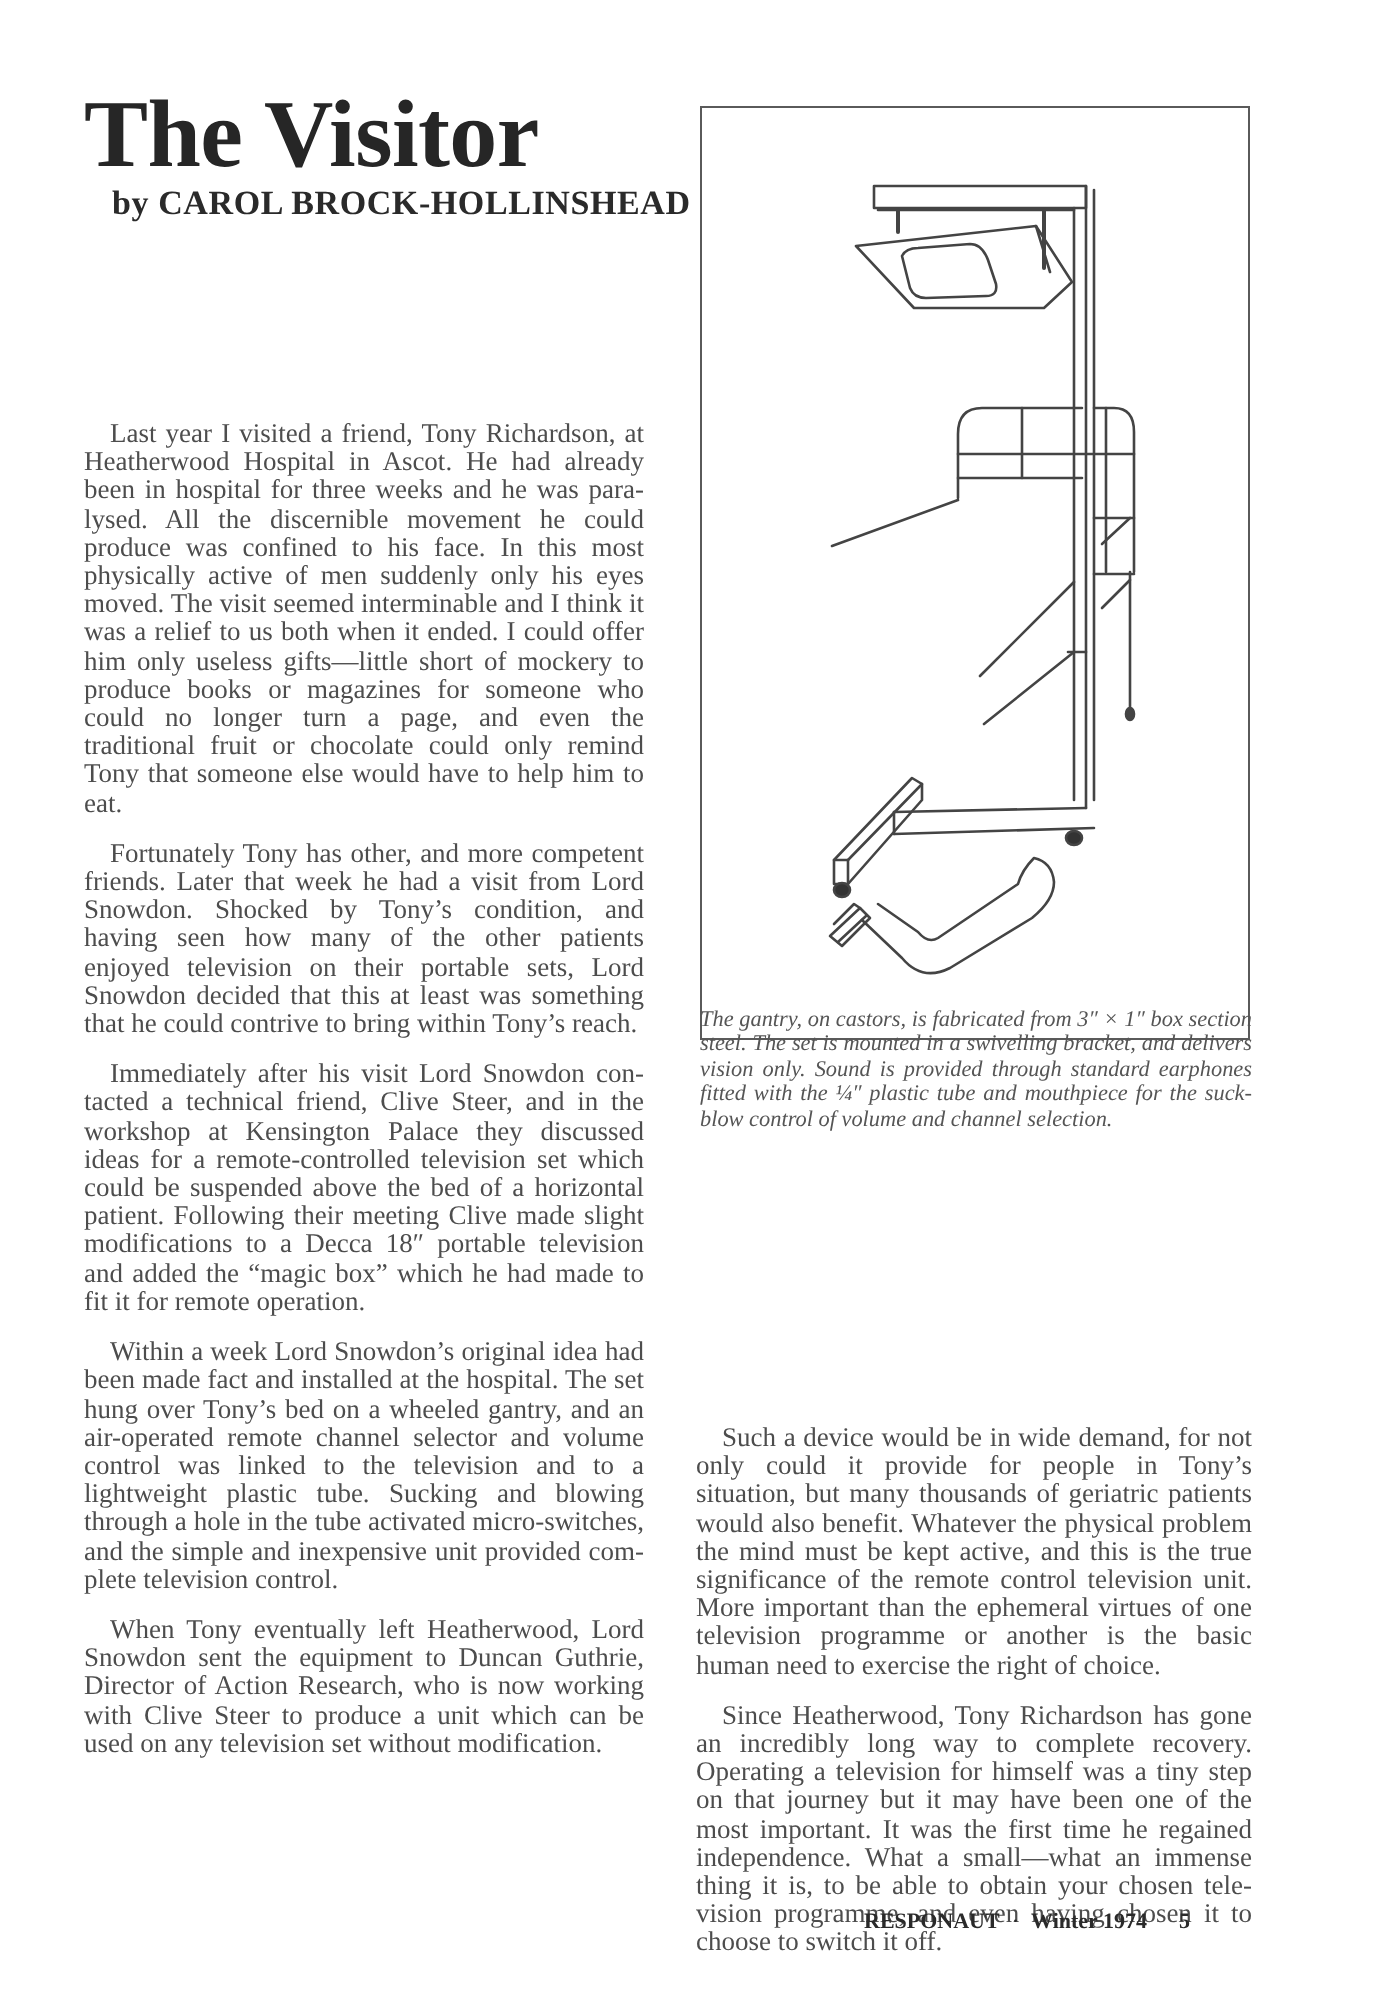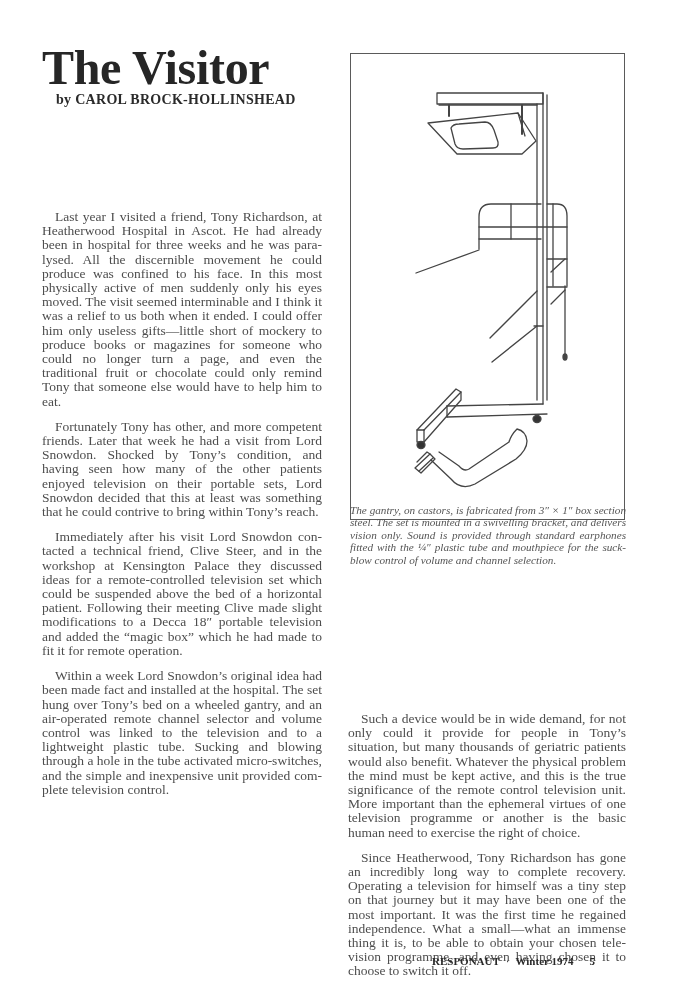--- a/index.html
+++ b/index.html
@@ -7,21 +7,21 @@
     width:690px; height:999px; background:#ffffff; position:relative; overflow:hidden;
     font-family:"Liberation Serif","DejaVu Serif",serif; color:#4a4a4a;
   }
   .title {
     position:absolute; left:42px; top:44px; margin:0;
     font-family:"Liberation Serif",serif; font-weight:bold; font-size:48px;
     color:#262626; letter-spacing:-0.3px; line-height:1;
   }
   .byline {
     position:absolute; left:56px; top:92px; margin:0;
-    font-family:"Liberation Serif",serif; font-weight:bold; font-size:14px;
+    font-family:"Liberation Serif",serif; font-weight:bold; font-size:17px;
     color:#2a2a2a; letter-spacing:0.3px;
   }
   .col-left { position:absolute; left:42px; top:210px; width:280px; }
   .col-right { position:absolute; left:348px; top:668px; width:278px;margin-top:44px; }
   p.body {
     margin:0 0 11px 0; font-size:13.5px; line-height:14.2px;
     text-align:justify; color:#4d4d4d; hyphens:manual;
   }
   p.body.indent { text-indent:13px; }
   .figure {
@@ -47,20 +47,21 @@
 <body>
 
 <h1 class="title">The Visitor</h1>
 <p class="byline">by CAROL BROCK-HOLLINSHEAD</p>
 
 <div class="col-left">
   <p class="body indent">Last year I visited a friend, Tony Richardson, at Heatherwood Hospital in Ascot.  He had already been in hospital for three weeks and he was para­lysed.  All the discernible movement he could produce was confined to his face.  In this most physically active of men suddenly only his eyes moved.  The visit seemed interminable and I think it was a relief to us both when it ended.  I could offer him only useless gifts—little short of mockery to produce books or magazines for someone who could no longer turn a page, and even the traditional fruit or chocolate could only remind Tony that someone else would have to help him to eat.</p>
   <p class="body indent">Fortunately Tony has other, and more competent friends.  Later that week he had a visit from Lord Snowdon.  Shocked by Tony’s condition, and having seen how many of the other patients enjoyed television on their portable sets, Lord Snowdon decided that this at least was something that he could contrive to bring within Tony’s reach.</p>
   <p class="body indent">Immediately after his visit Lord Snowdon con­tacted a technical friend, Clive Steer, and in the workshop at Kensington Palace they discussed ideas for a remote-controlled television set which could be suspended above the bed of a horizontal patient.  Following their meeting Clive made slight modifications to a Decca 18″ portable television and added the “magic box” which he had made to fit it for remote operation.</p>
   <p class="body indent">Within a week Lord Snowdon’s original idea had been made fact and installed at the hospital.  The set hung over Tony’s bed on a wheeled gantry, and an air-operated remote channel selector and volume control was linked to the television and to a lightweight plastic tube.  Sucking and blowing through a hole in the tube activated micro-switches, and the simple and inexpensive unit provided com­plete television control.</p>
+  <p class="body indent">When Tony eventually left Heatherwood, Lord Snowdon sent the equipment to Duncan Guthrie, Director of Action Research, who is now working with Clive Steer to produce a unit which can be used on any television set without modification.</p>
 </div>
 
 <div class="figure">
   <svg width="275" height="467" viewBox="0 0 275 467" fill="none" stroke="#444" stroke-width="1.3" stroke-linejoin="round" stroke-linecap="round">
 
     <g>
       <path d="M86 39 L192 39 L192 50 L86 50 Z"></path>
       <line x1="88" y1="51" x2="186" y2="51"></line>
     </g>
 

